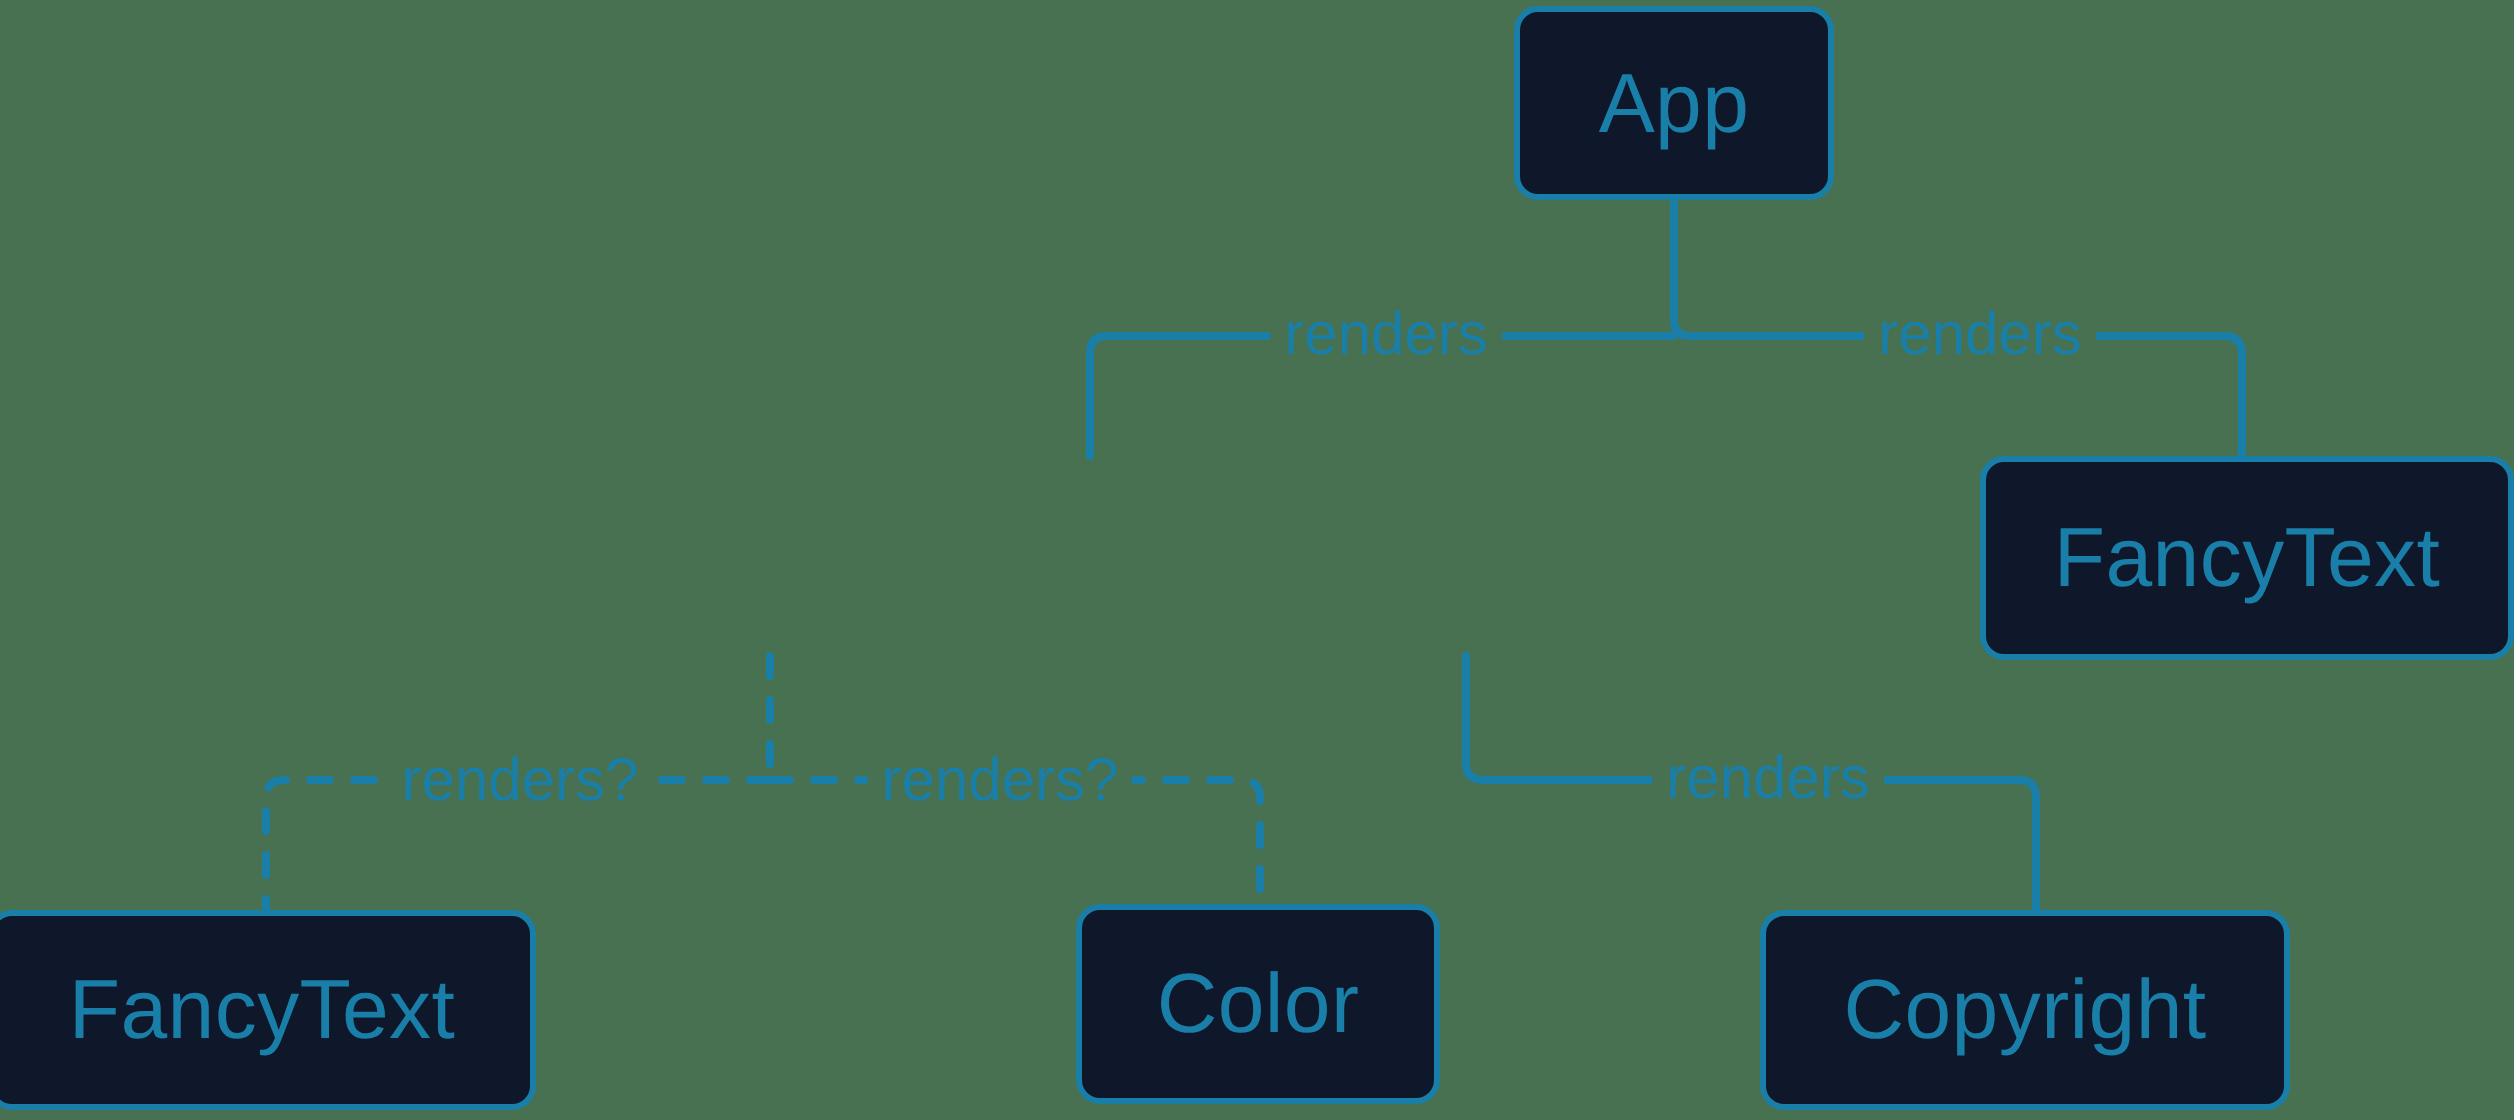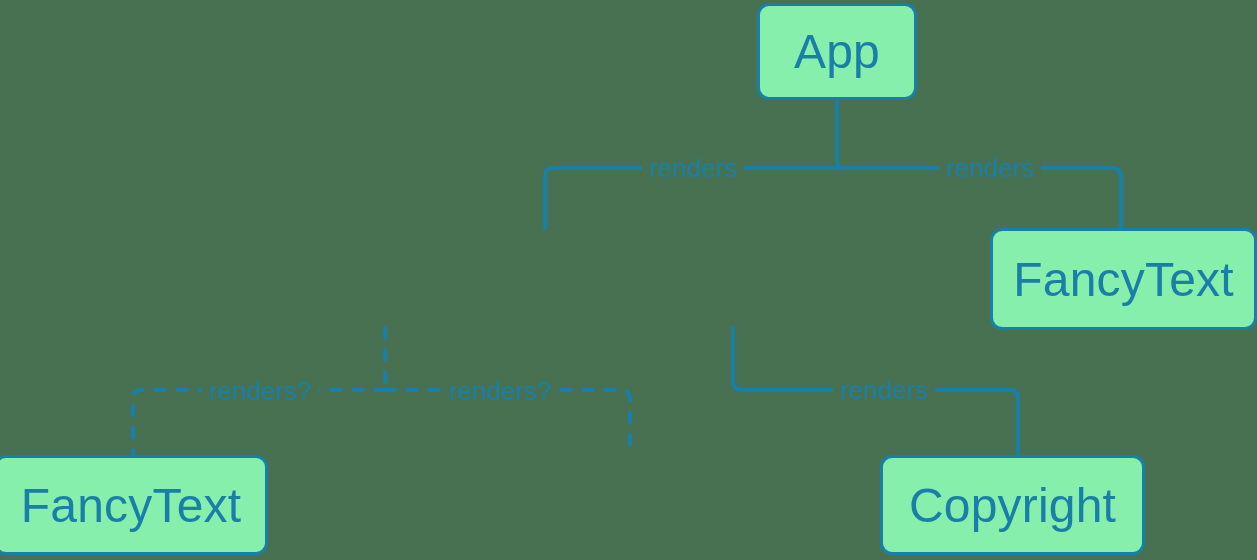--- a/index.html
+++ b/index.html
@@ -17,38 +17,38 @@
   }
   #edges {
     position: absolute;
     left: 0;
     top: 0;
     width: 1257px;
     height: 560px;
   }
   .node {
     position: absolute;
-    background: #86efac;
+    background: #0f172a;
     border: 3px solid #1a7fa8;
     border-radius: 12px;
     box-sizing: border-box;
     display: flex;
     align-items: center;
     justify-content: center;
     color: #1a7fa8;
-    font-size: 48px;
+    font-size: 42px;
     font-weight: 400;
     letter-spacing: 0.2px;
     white-space: nowrap;
     z-index: 2;
   }
   .edge-label {
     position: absolute;
     color: #1a7fa8;
-    font-size: 26px;
+    font-size: 30px;
     font-weight: 400;
     white-space: nowrap;
     transform: translate(-50%, -50%);
     z-index: 3;
     background: #477150;
     padding: 0 7px;
     line-height: 1;
   }
 </style>
 </head>
@@ -77,16 +77,17 @@
   <div class="edge-label" style="left:500px; top:391px;">renders?</div>
   <div class="edge-label" style="left:884px; top:390px;">renders</div>
 
   <div class="node" style="left:757px; top:3px; width:160px; height:97px;">App</div>
 
 
   <div class="node" style="left:990px; top:228px; width:267px; height:102px;">FancyText</div>
 
   <div class="node" style="left:-6px; top:455px; width:274px; height:100px;">FancyText</div>
 
+  <div class="node" style="left:538px; top:452px; width:182px; height:100px;">Color</div>
 
   <div class="node" style="left:880px; top:455px; width:265px; height:100px;">Copyright</div>
 
 </div>
 
 </body></html>

